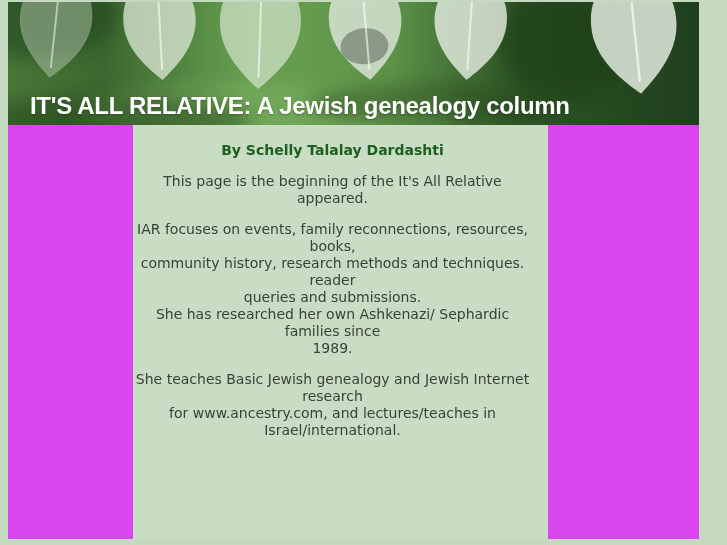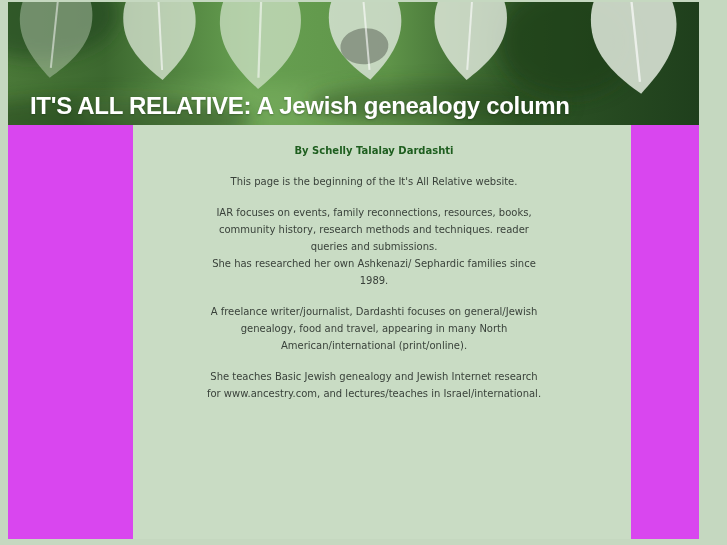--- a/index.html
+++ b/index.html
@@ -38,27 +38,27 @@
     font-size: 24px;
     line-height: 1.05;
     letter-spacing: -0.3px;
     white-space: nowrap;
     text-shadow: 0 1px 2px rgba(20,40,18,0.35);
   }
   .panel {
     position: absolute;
     left: 125px;
     top: 123px;
-    width: 498px;
+    width: 415px;
     bottom: 0;
     box-sizing: border-box;
     background: #c9dcc4;
     padding: 17px 18px 0 2px;
     color: #39413a;
-    font-size: 10px;
+    font-size: 14px;
     line-height: 17px;
   }
   .panel p {
     margin: 0 0 14px 0;
     white-space: pre-line;
   }
   .byline {
     font-weight: bold;
     color: #1e5e1f;
   }
@@ -118,32 +118,29 @@
         <path d="M0,-58 L0,40" stroke="rgba(255,255,255,0.65)" stroke-width="2" fill="none"></path>
       </g>
     </svg>
 
     <h1 class="page-title">IT'S ALL RELATIVE: A Jewish genealogy column</h1>
   </div>
 
   <div class="panel">
     <p class="byline">By Schelly Talalay Dardashti</p>
 
-    <p>This page is the beginning of the It's All Relative website.</p>
+    <p>This page is the beginning of the It's All Relative appeared.</p>
 
 
 
     <p>IAR focuses on events, family reconnections, resources, books,
 community history, research methods and techniques. reader
 queries and submissions.
 She has researched her own Ashkenazi/ Sephardic families since
 1989.</p>
 
-    <p>A freelance writer/journalist, Dardashti focuses on general/Jewish
-genealogy, food and travel, appearing in many North
-American/international (print/online).</p>
 
     <p>She teaches Basic Jewish genealogy and Jewish Internet research
 for www.ancestry.com, and lectures/teaches in Israel/international.</p>
 
   </div>
 
 </div>
 
 </body></html>

